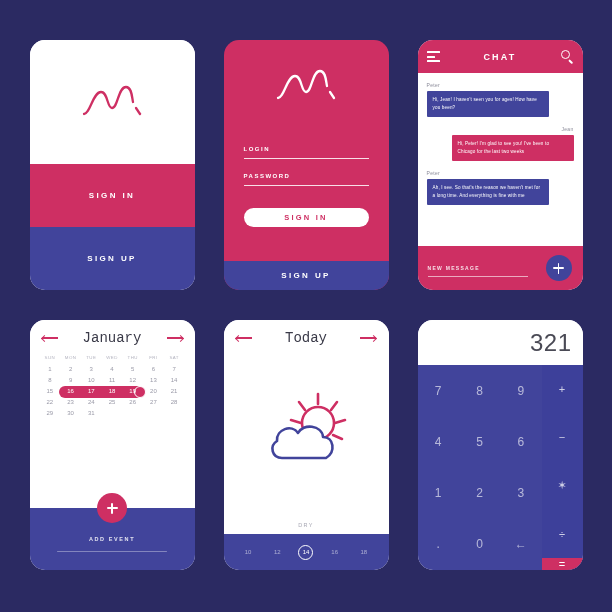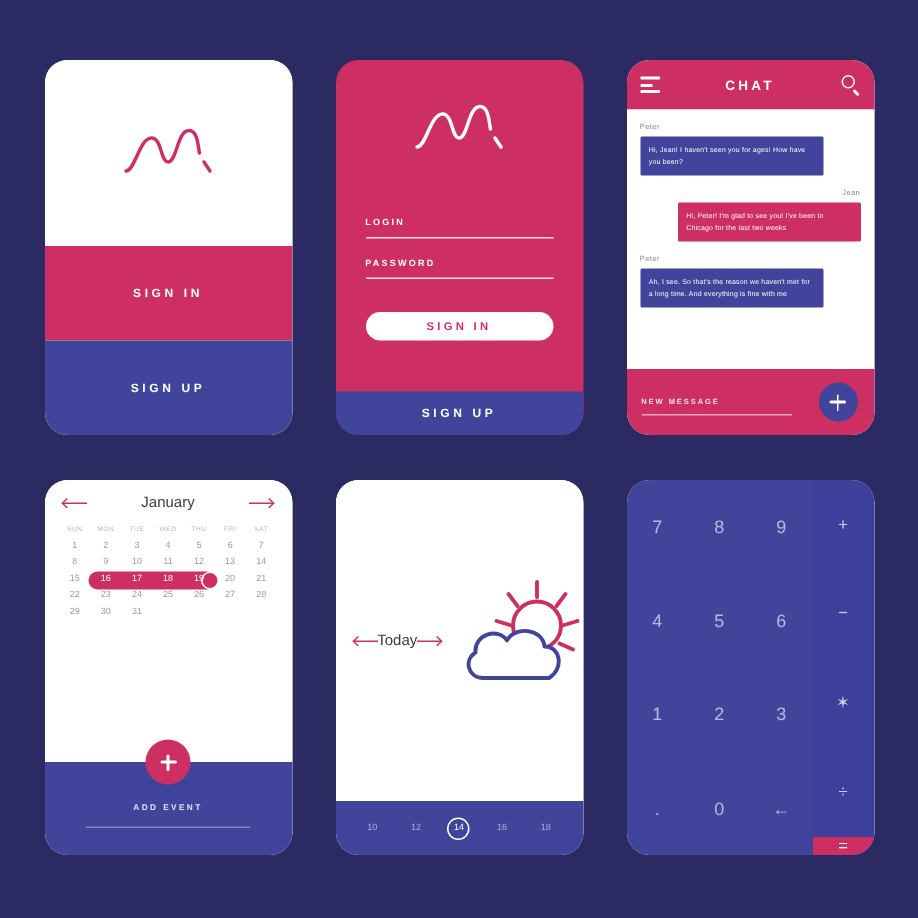--- a/index.html
+++ b/index.html
@@ -99,21 +99,21 @@
     display:flex; align-items:center; justify-content:center;
   }
   .plus { position:relative; width:11px; height:11px; }
   .plus::before, .plus::after { content:""; position:absolute; background:#fff; border-radius:1px; }
   .plus::before { left:0; top:4.6px; width:11px; height:1.8px; }
   .plus::after  { top:0; left:4.6px; height:11px; width:1.8px; }
 
   
   .cal-body { flex:1 1 auto; background:#fff; padding:7px 10px 0 10px; }
   .navrow { display:flex; align-items:center; justify-content:space-between; padding:3px 2px 9px 2px; }
-  .navrow-title { font-size:10px; color:#3a3a48; }
+  .navrow-title { font-size:14px; color:#3a3a48;font-family:Liberation Mono, monospace; }
   .arrow { width:16px; height:10px; position:relative; }
   .arrow .shaft { position:absolute; top:4.2px; left:0; width:16px; height:1.6px; background:#ce2f63; }
   .arrow .head { position:absolute; width:5px; height:5px; border-left:1.6px solid #ce2f63; border-bottom:1.6px solid #ce2f63; top:2.5px; }
   .arrow.left .head { left:0; transform:rotate(45deg); }
   .arrow.right .head { right:0; transform:rotate(-135deg); }
   .cal-grid { display:grid; grid-template-columns:repeat(7,1fr); row-gap:3px; }
   .dow { font-size:4.4px; color:#b4b4c0; text-align:center; letter-spacing:0.4px; padding-bottom:4px; }
   .day { font-size:6px; color:#9a9aa8; text-align:center; height:11px; line-height:11px; position:relative; z-index:2; }
   .day.sel { color:#fff; }
   .day.today { color:#fff; }
@@ -130,21 +130,21 @@
   .cal-foot { height:62px; background:#41449b; position:relative; display:flex; flex-direction:column; align-items:center; justify-content:center; }
   .cal-fab {
     position:absolute; top:-15px; left:50%; transform:translateX(-50%);
     width:30px; height:30px; border-radius:50%; background:#ce2f63;
     display:flex; align-items:center; justify-content:center;
   }
   .cal-foot-label { color:rgba(255,255,255,0.85); font-size:5.5px; letter-spacing:1.6px; font-weight:bold; margin-top:10px; }
   .cal-foot-line { width:110px; height:1.5px; background:rgba(255,255,255,0.35); margin-top:9px; border-radius:1px; }
 
   
-  .wx-body { flex:1 1 auto; background:#fff; padding:7px 10px 0 10px; display:flex; }
+  .wx-body { flex:1 1 auto; background:#fff; padding:7px 10px 0 10px; display:flex; flex-direction:column; }
   .wx-icon-wrap { flex:1 1 auto; display:flex; align-items:center; justify-content:center; margin-top:-4px; }
   .wx-temp { text-align:center; font-size:17px; font-weight:bold; color:#ce2f63; letter-spacing:0.5px; }
   .wx-cond { text-align:center; font-size:5.5px; color:#a8a8b4; letter-spacing:1.4px; margin-top:5px; margin-bottom:6px; }
   .wx-foot { height:36px; background:#41449b; display:flex; align-items:center; justify-content:space-around; padding:0 10px; }
   .wx-hour { font-size:6px; color:rgba(255,255,255,0.55); width:16px; text-align:center; }
   .wx-hour.cur {
     color:#fff; border:1.3px solid #fff; border-radius:50%;
     width:15px; height:15px; line-height:12.5px;
   }
 
@@ -369,20 +369,23 @@
     <div class="wx-foot">
       <span class="wx-hour">10</span>
       <span class="wx-hour">12</span>
       <span class="wx-hour cur">14</span>
       <span class="wx-hour">16</span>
       <span class="wx-hour">18</span>
     </div>
   </div>
 
   <div class="screen">
+    <div class="calc-display">
+      <span class="calc-value">321</span>
+    </div>
     <div class="calc-pad">
       <div class="calc-nums">
         <span class="calc-key">7</span>
         <span class="calc-key">8</span>
         <span class="calc-key">9</span>
         <span class="calc-key">4</span>
         <span class="calc-key">5</span>
         <span class="calc-key">6</span>
         <span class="calc-key">1</span>
         <span class="calc-key">2</span>

